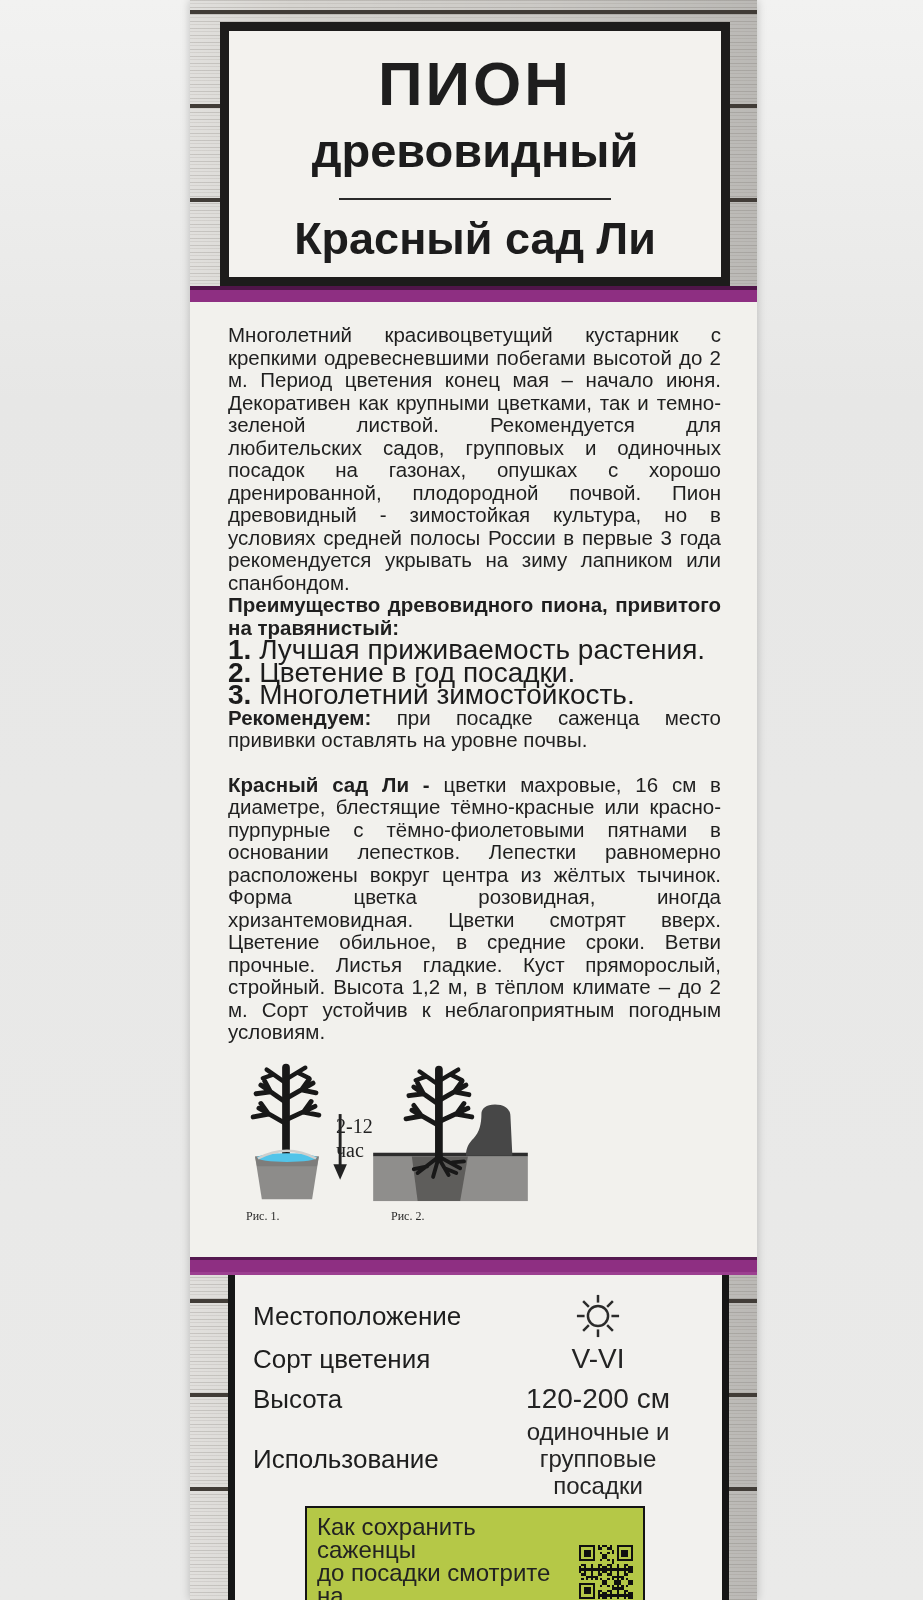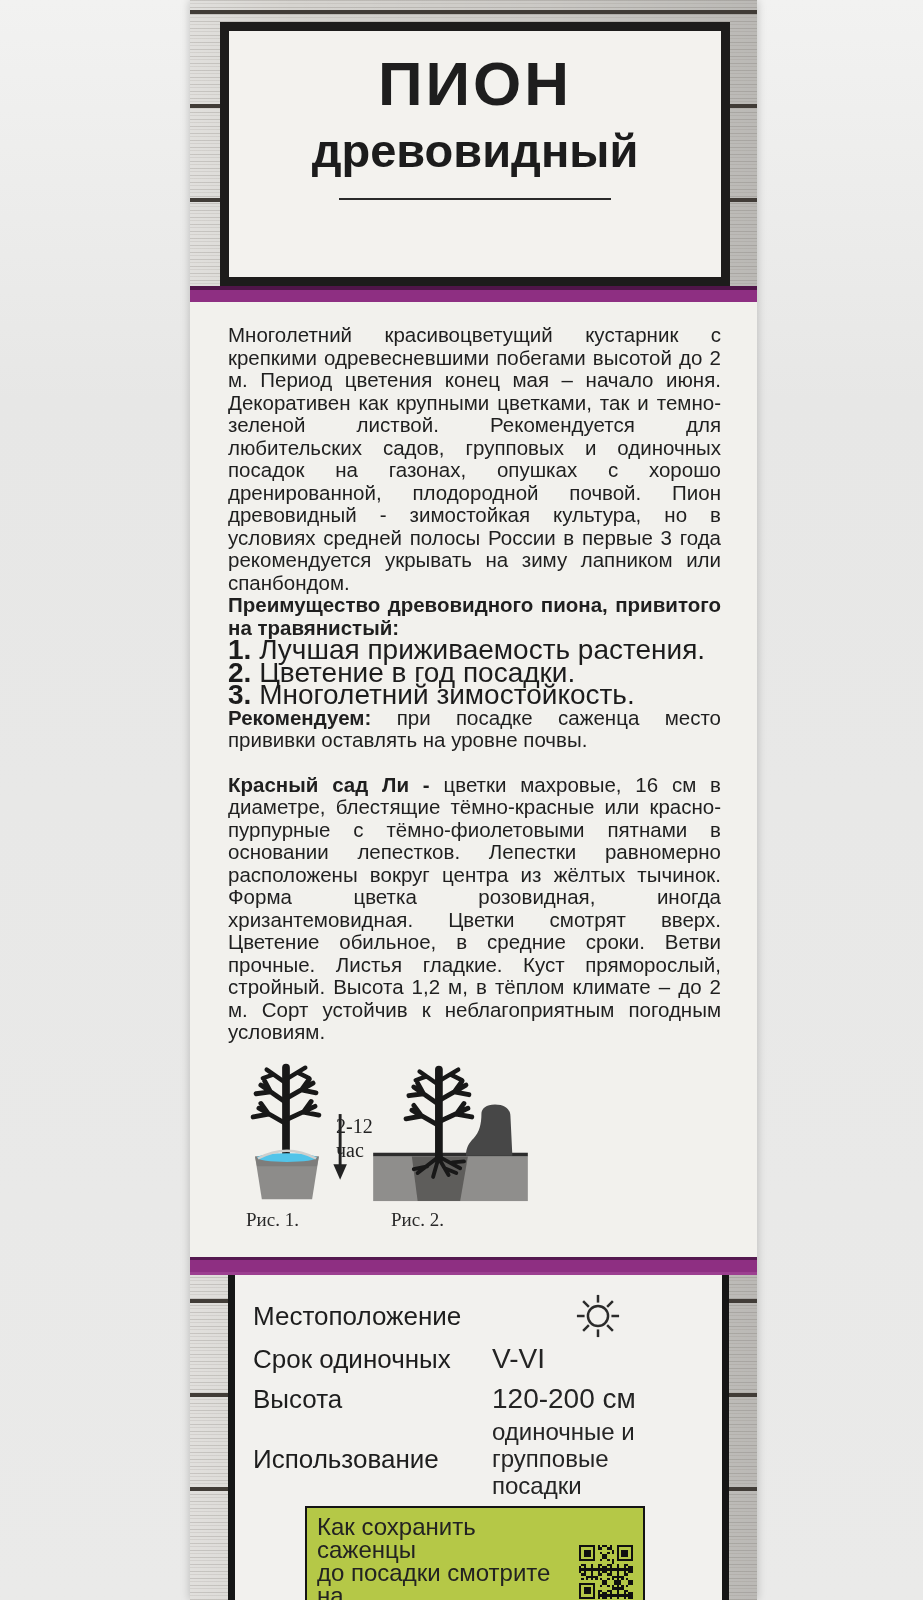--- a/index.html
+++ b/index.html
@@ -39,55 +39,56 @@
   .stripe2{height:18px;background:linear-gradient(180deg,#551a50 0 3px,#8e2f82 3px 15px,#9c3f90 15px);}
   
   .body{flex:none;height:955px;box-sizing:border-box;padding:22px 36px 0 38px;overflow:hidden;}
   .para{margin:0;font-size:20.5px;line-height:22.5px;text-align:justify;color:#1f1f1f;}
   .strong{font-weight:700;}
   .adv-item{font-size:28px;line-height:22.5px;text-align:left;}
   .variety-para{margin-top:22px;}
   
   .figures{display:flex;margin-top:14px;}
   .fig{position:relative;}
-  .fig-caption{font-family:"Liberation Serif",serif;font-size:19px;color:#2a2a2a;margin-top:2px;padding-left:18px;}
+  .fig-caption{font-family:"Liberation Serif",serif;font-size:12px;color:#2a2a2a;margin-top:2px;padding-left:18px;}
   .fig-note{
     position:absolute;left:108px;top:56px;width:52px;
     font-family:"Liberation Serif",serif;font-size:20px;line-height:24px;color:#222;
     white-space:pre-line;
   }
   
   .specs-box{
     height:100%;box-sizing:border-box;margin:0 28px 0 38px;
     border-left:7px solid #161616;border-right:7px solid #161616;
     background:#f2f1ee;padding:18px 18px 0 18px;overflow:hidden;
   }
   .spec-row{display:flex;justify-content:space-between;align-items:center;min-height:40px;}
   .spec-row.tall{min-height:48px;}
   .spec-label{font-size:26px;color:#1d1d1d;}
-  .spec-value{width:212px;text-align:left;font-size:28px;white-space:pre-line;line-height:1.12;color:#242424;}
+  .spec-value{width:212px;text-align:center;font-size:28px;white-space:pre-line;line-height:1.12;color:#242424;}
   .spec-value.small{font-size:24px;}
   .sun-wrap{width:212px;display:flex;justify-content:center;}
   
   .promo{
     margin:6px 0 0 52px;width:340px;box-sizing:border-box;border:2px solid #141414;
     background:#b5c847;display:flex;align-items:center;gap:10px;padding:7px 10px;
   }
   .promo-text{flex:1;font-size:24px;line-height:23px;color:#222;white-space:pre-line;}
 </style>
 </head>
 <body>
 
 <div class="packet">
 
   <div class="wood wood-top">
     <div class="header-box">
       <div class="plant-title">ПИОН</div>
       <div class="plant-species">древовидный</div>
       <div class="header-divider"></div>
+      <div class="variety-name">Красный сад Ли</div>
     </div>
   </div>
 
   <div class="stripe"></div>
 
   <div class="body">
     <p class="para">Многолетний красивоцветущий кустарник с крепкими одревесневшими побегами высо­той до 2 м. Период цветения конец мая – начало июня. Декоративен как крупными цветками, так и темно-зеленой листвой. Рекомендуется для любительских садов, групповых и одиночных посадок на газонах, опушках с хорошо дренированной, плодо­родной почвой. Пион древовидный - зимо­стойкая культура, но в условиях средней полосы России в первые 3 года рекоменду­ется укрывать на зиму лапником или спан­бондом.</p>
     <p class="para strong">Преимущество древовидного пиона, привитого на травянистый:</p>
     <div class="adv-item"><b>1.</b> <span>Лучшая приживаемость растения.</span></div>
     <div class="adv-item"><b>2.</b> <span>Цветение в год посадки.</span></div>
@@ -154,21 +155,21 @@
               <line x1="8.5" y1="8.5" x2="14.5" y2="14.5"></line>
                 <line x1="33.5" y1="33.5" x2="39.5" y2="39.5"></line>
               <line x1="39.5" y1="8.5" x2="33.5" y2="14.5"></line>
                 <line x1="14.5" y1="33.5" x2="8.5" y2="39.5"></line>
             </g>
           </svg>
         </span>
       </div>
 
       <div class="spec-row">
-        <span class="spec-label">Срок одиночных</span>
+        <span class="spec-label">Сорт цветения</span>
         <span class="spec-value">V-VI</span>
       </div>
 
       <div class="spec-row">
         <span class="spec-label">Высота</span>
         <span class="spec-value">120-200 см</span>
       </div>
 
       <div class="spec-row tall">
         <span class="spec-label">Использование</span>

